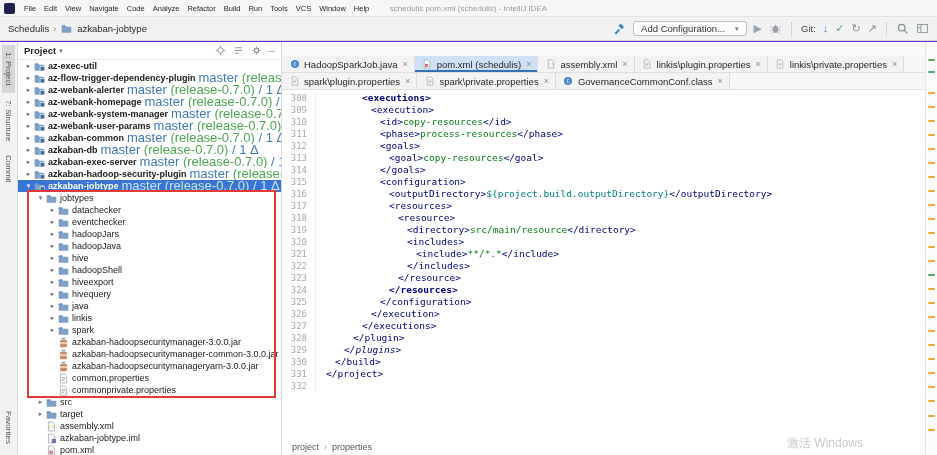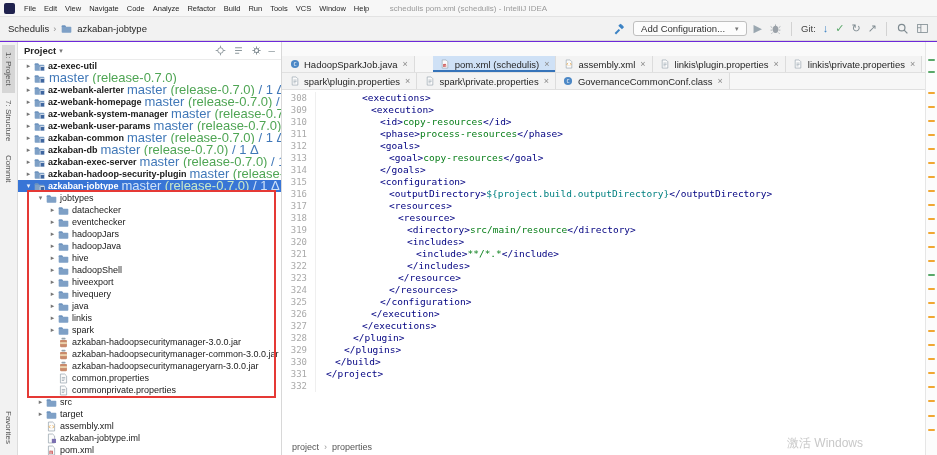--- a/index.html
+++ b/index.html
@@ -60,21 +60,21 @@
   .trow.selected .git-branch,.trow.selected .git-changes{color:#CFE2F8;}
   .trow.selected .git-tag{color:#C9E8C9;}
   .red-box{position:absolute;left:9px;right:5px;top:148px;height:208px;border:2px solid #E53935;pointer-events:none;}
 
   
   .editor{flex:1;background:#fff;position:relative;display:flex;flex-direction:column;min-width:0;}
   .editor-spacer{height:14px;background:#FAFAFA;}
   .tab-row{height:17px;display:flex;align-items:stretch;background:#F7F7F7;border-bottom:1px solid #E0E0E0;overflow:hidden;flex:0 0 17px;}
   .etab{display:flex;align-items:center;gap:3px;padding:0 6px;border-right:1px solid #DCDCDC;font-size:9.5px;color:#262626;cursor:pointer;background:#F3F3F3;white-space:nowrap;}
   .etab .icn svg{width:10px;height:10px;}
-  .etab.active{background:#CFE1F6;box-shadow:inset 0 -2px 0 #3573B9;margin-left:18px;}
+  .etab.active{background:#CFE1F6;box-shadow:inset 0 -2px 0 #3573B9;}
   .etab-close{color:#8A8A8A;font-size:9px;margin-left:2px;cursor:pointer;}
   .code-area{flex:1;overflow:hidden;font-family:"DejaVu Sans Mono",monospace;font-size:9.5px;padding-top:2px;background:#fff;}
   .code-line{height:12px;line-height:12px;display:flex;white-space:pre;}
   .line-num{flex:0 0 34px;text-align:right;color:#A9A9A9;padding-right:8px;border-right:1px solid #EFEFEF;margin-right:10px;font-size:9px;}
   .c-tag{color:#000080;}
   .c-text{color:#067D17;}
   .c-var{color:#008080;}
   .editor-breadcrumb{height:16px;display:flex;align-items:center;gap:5px;padding:0 10px;font-size:9px;color:#555;background:#fff;flex:0 0 16px;}
   .ebc-item{cursor:pointer;}
   .ebc-sep{color:#999;}
@@ -215,20 +215,21 @@
           </div>
           <div class="trow" style="padding-left: 6px;">
             <span class="arrow">▸</span>
             <span class="icn">
               <svg viewBox="0 0 16 16">
                 <path d="M1 4.5c0-.6.4-1 1-1h4l1.4 1.8H14c.6 0 1 .4 1 1V13c0 .6-.4 1-1 1H2c-.6 0-1-.4-1-1z" fill="#7EA0C6"></path>
                 <path d="M1 4.5c0-.6.4-1 1-1h4l1.4 1.8H1z" fill="#688FBB"></path>
                 <rect x="9" y="8" width="6.5" height="6.5" rx="1" fill="#3E66A0" stroke="#fff"></rect>
               </svg>
             </span>
+            <span class="tname bold">az-flow-trigger-dependency-plugin</span>
             <span class="git"><span class="git-branch"> master</span><span class="git-tag"> (release-0.7.0)</span></span>
           </div>
           <div class="trow" style="padding-left: 6px;">
             <span class="arrow">▸</span>
             <span class="icn">
               <svg viewBox="0 0 16 16">
                 <path d="M1 4.5c0-.6.4-1 1-1h4l1.4 1.8H14c.6 0 1 .4 1 1V13c0 .6-.4 1-1 1H2c-.6 0-1-.4-1-1z" fill="#7EA0C6"></path>
                 <path d="M1 4.5c0-.6.4-1 1-1h4l1.4 1.8H1z" fill="#688FBB"></path>
                 <rect x="9" y="8" width="6.5" height="6.5" rx="1" fill="#3E66A0" stroke="#fff"></rect>
               </svg>
@@ -639,42 +640,42 @@
               <svg viewBox="0 0 16 16">
                 <circle cx="8" cy="8" r="6.5" fill="#4C88C6"></circle>
                 <text x="8" y="11" text-anchor="middle" font-size="8.5" fill="#fff" font-family="DejaVu Sans Mono,monospace">C</text>
               </svg>
             </span>
             <span class="etab-label">GovernanceCommonConf.class</span>
             <span class="etab-close">×</span>
           </div>
         </div>
       <div class="code-area" id="code-lines">
-          <div class="code-line"><span class="line-num">308</span><span class="line-body" style="padding-left: 36px;"><span class="c-tag">&lt;executions&gt;</span></span></div>
+          <div class="code-line"><span class="line-num">308</span><span class="line-body" style="padding-left: 36px; font-weight: bold;"><span class="c-tag">&lt;executions&gt;</span></span></div>
           <div class="code-line"><span class="line-num">309</span><span class="line-body" style="padding-left: 45px;"><span class="c-tag">&lt;execution&gt;</span></span></div>
           <div class="code-line"><span class="line-num">310</span><span class="line-body" style="padding-left: 54px;"><span class="c-tag">&lt;id&gt;</span><span class="c-text">copy-resources</span><span class="c-tag">&lt;/id&gt;</span></span></div>
           <div class="code-line"><span class="line-num">311</span><span class="line-body" style="padding-left: 54px;"><span class="c-tag">&lt;phase&gt;</span><span class="c-text">process-resources</span><span class="c-tag">&lt;/phase&gt;</span></span></div>
           <div class="code-line"><span class="line-num">312</span><span class="line-body" style="padding-left: 54px;"><span class="c-tag">&lt;goals&gt;</span></span></div>
           <div class="code-line"><span class="line-num">313</span><span class="line-body" style="padding-left: 63px;"><span class="c-tag">&lt;goal&gt;</span><span class="c-text">copy-resources</span><span class="c-tag">&lt;/goal&gt;</span></span></div>
           <div class="code-line"><span class="line-num">314</span><span class="line-body" style="padding-left: 54px;"><span class="c-tag">&lt;/goals&gt;</span></span></div>
           <div class="code-line"><span class="line-num">315</span><span class="line-body" style="padding-left: 54px;"><span class="c-tag">&lt;configuration&gt;</span></span></div>
           <div class="code-line"><span class="line-num">316</span><span class="line-body" style="padding-left: 63px;"><span class="c-tag">&lt;outputDirectory&gt;</span><span class="c-var">${project.build.outputDirectory}</span><span class="c-tag">&lt;/outputDirectory&gt;</span></span></div>
           <div class="code-line"><span class="line-num">317</span><span class="line-body" style="padding-left: 63px;"><span class="c-tag">&lt;resources&gt;</span></span></div>
           <div class="code-line"><span class="line-num">318</span><span class="line-body" style="padding-left: 72px;"><span class="c-tag">&lt;resource&gt;</span></span></div>
           <div class="code-line"><span class="line-num">319</span><span class="line-body" style="padding-left: 81px;"><span class="c-tag">&lt;directory&gt;</span><span class="c-text">src/main/resource</span><span class="c-tag">&lt;/directory&gt;</span></span></div>
           <div class="code-line"><span class="line-num">320</span><span class="line-body" style="padding-left: 81px;"><span class="c-tag">&lt;includes&gt;</span></span></div>
           <div class="code-line"><span class="line-num">321</span><span class="line-body" style="padding-left: 90px;"><span class="c-tag">&lt;include&gt;</span><span class="c-text">**/*.*</span><span class="c-tag">&lt;/include&gt;</span></span></div>
           <div class="code-line"><span class="line-num">322</span><span class="line-body" style="padding-left: 81px;"><span class="c-tag">&lt;/includes&gt;</span></span></div>
           <div class="code-line"><span class="line-num">323</span><span class="line-body" style="padding-left: 72px;"><span class="c-tag">&lt;/resource&gt;</span></span></div>
-          <div class="code-line"><span class="line-num">324</span><span class="line-body" style="padding-left: 63px;"><span class="c-tag">&lt;/resources&gt;</span></span></div>
+          <div class="code-line"><span class="line-num">324</span><span class="line-body" style="padding-left: 63px; font-weight: bold;"><span class="c-tag">&lt;/resources&gt;</span></span></div>
           <div class="code-line"><span class="line-num">325</span><span class="line-body" style="padding-left: 54px;"><span class="c-tag">&lt;/configuration&gt;</span></span></div>
           <div class="code-line"><span class="line-num">326</span><span class="line-body" style="padding-left: 45px;"><span class="c-tag">&lt;/execution&gt;</span></span></div>
           <div class="code-line"><span class="line-num">327</span><span class="line-body" style="padding-left: 36px;"><span class="c-tag">&lt;/executions&gt;</span></span></div>
           <div class="code-line"><span class="line-num">328</span><span class="line-body" style="padding-left: 27px;"><span class="c-tag">&lt;/plugin&gt;</span></span></div>
-          <div class="code-line"><span class="line-num">329</span><span class="line-body" style="padding-left: 18px;"><span class="c-tag">&lt;/plugins&gt;</span></span></div>
+          <div class="code-line"><span class="line-num">329</span><span class="line-body" style="padding-left: 18px; font-style: italic;"><span class="c-tag">&lt;/plugins&gt;</span></span></div>
           <div class="code-line"><span class="line-num">330</span><span class="line-body" style="padding-left: 9px;"><span class="c-tag">&lt;/build&gt;</span></span></div>
           <div class="code-line"><span class="line-num">331</span><span class="line-body" style="padding-left: 0px;"><span class="c-tag">&lt;/project&gt;</span></span></div>
           <div class="code-line"><span class="line-num">332</span><span class="line-body" style="padding-left: 0px;"></span></div>
         </div>
       <div class="editor-breadcrumb">
         <span class="ebc-item">project</span>
         <span class="ebc-sep">›</span>
         <span class="ebc-item">properties</span>
       </div>
     </div>

